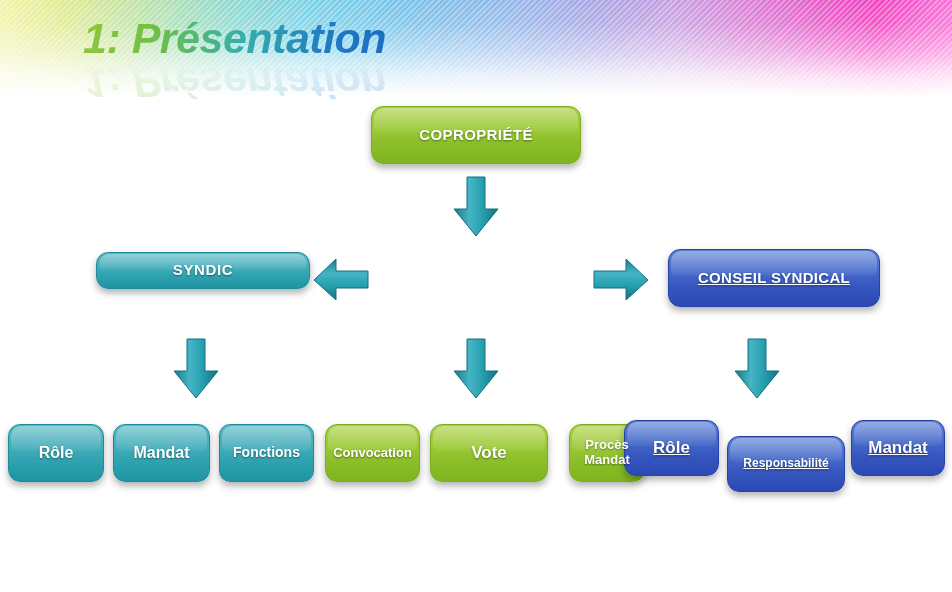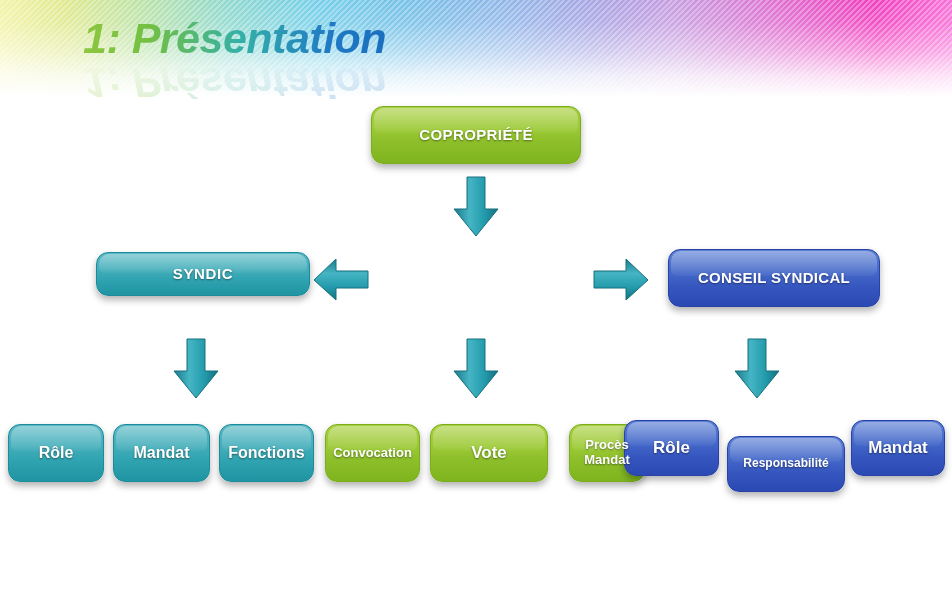--- a/index.html
+++ b/index.html
@@ -137,20 +137,21 @@
   }
   
   .node.teal {
     background: linear-gradient(to bottom, #57b8c4 0%, #43aeba 38%, #2fa3b0 64%, #1f94a2 100%);
     border: 1px solid #1d8b99;
   }
   
   .node.blue {
     background: linear-gradient(to bottom, #5a7fd4 0%, #4468c9 40%, #3656bf 66%, #2b49b3 100%);
     border: 1px solid #2842a8;
+    text-decoration: underline;
   }
 
   
   .node::before {
     content: "";
     position: absolute;
     left: 2px; right: 2px; top: 1px;
     height: 45%;
     border-radius: 10px 10px 6px 6px;
     background: linear-gradient(to bottom, rgba(255,255,255,0.36), rgba(255,255,255,0.04));
@@ -163,26 +164,26 @@
 
   
   .arrow {
     position: absolute;
   }
   .arrow svg { display: block; }
 
   
   #node-copropriete { left: 371px; top: 106px; width: 210px; height: 58px; font-size: 15px; letter-spacing: 0.4px; }
   #node-assemblee   { left: 371px; top: 249px; width: 210px; height: 58px; font-size: 15px; letter-spacing: 0.4px; }
-  #node-syndic      { left: 96px;  top: 252px; width: 214px; height: 44px; font-size: 15px; letter-spacing: 0.6px; }
+  #node-syndic      { left: 96px;  top: 252px; width: 214px; height: 37px; font-size: 15px; letter-spacing: 0.6px; }
   #node-conseil     { left: 668px; top: 249px; width: 212px; height: 58px; font-size: 15px; letter-spacing: 0.3px; }
 
   #node-syndic-role      { left: 8px;   top: 424px; width: 96px;  height: 58px; font-size: 16px; }
   #node-syndic-mandat    { left: 113px; top: 424px; width: 97px;  height: 58px; font-size: 16px; }
-  #node-syndic-fonctions { left: 219px; top: 424px; width: 95px;  height: 58px; font-size: 16px; }
+  #node-syndic-fonctions { left: 219px; top: 424px; width: 95px;  height: 58px; font-size: 14px; border-radius: 11px; }
 
   #node-ag-convocation { left: 325px; top: 424px; width: 95px;  height: 58px; font-size: 13px; }
   #node-ag-vote        { left: 430px; top: 424px; width: 118px;  height: 58px; font-size: 17px; }
   #node-ag-pv          { left: 534px; top: 424px; width: 76px;  height: 58px; font-size: 13px; margin-left: 35px; }
 
   #node-cs-role           { left: 624px; top: 420px; width: 95px;  height: 56px; font-size: 17px; }
   #node-cs-responsabilite { left: 727px; top: 420px; width: 118px; height: 56px; font-size: 12px; margin-top: 16px; }
   #node-cs-mandat         { left: 851px; top: 420px; width: 94px;  height: 56px; font-size: 17px; }
 
   #arrow-cop-ag     { left: 452px; top: 176px; }

